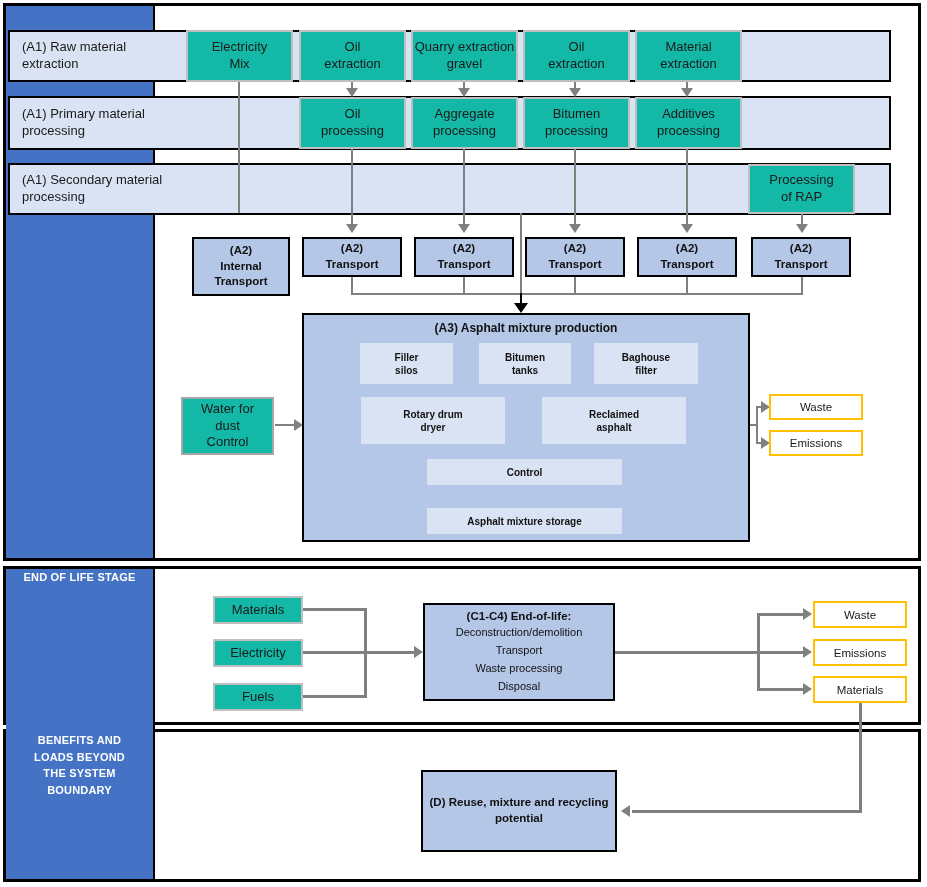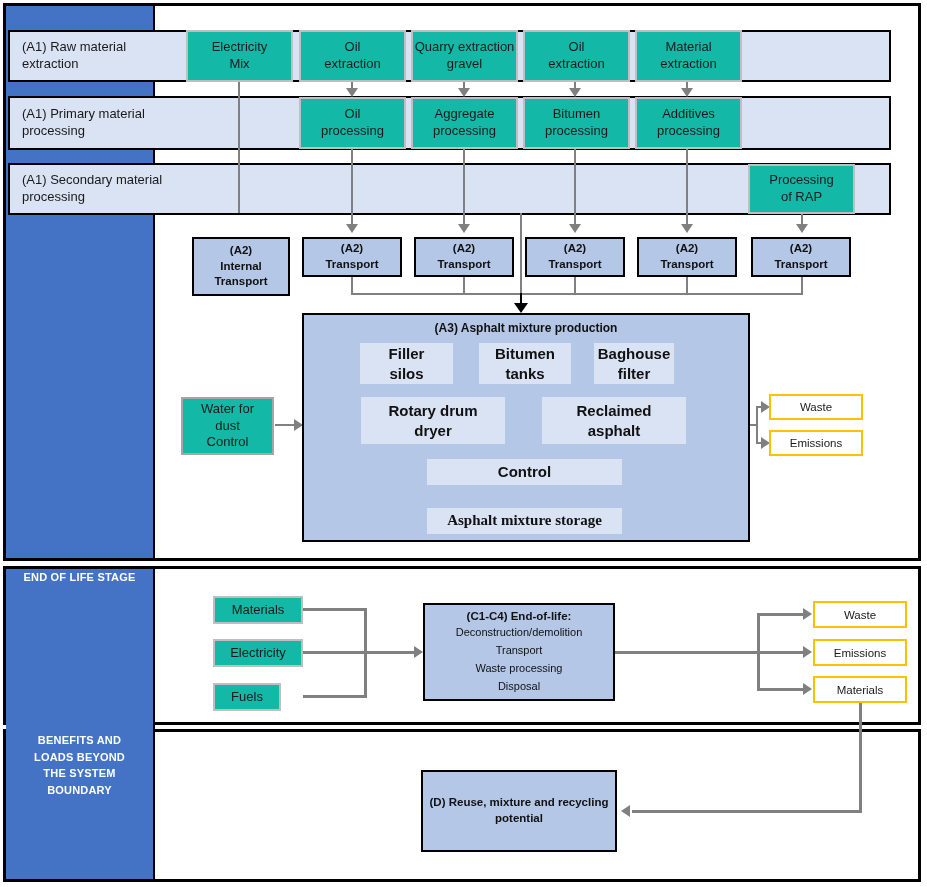--- a/index.html
+++ b/index.html
@@ -5,21 +5,21 @@
   html,body{margin:0;padding:0;background:#fff;}
   .page{position:relative;width:927px;height:887px;background:#fff;font-family:"Liberation Sans",sans-serif;overflow:hidden;}
   .frame{position:absolute;box-sizing:border-box;border:3px solid #000;background:#fff;z-index:1;}
   .sidebar{position:absolute;box-sizing:border-box;background:#4472c4;border-right:2px solid #000;z-index:2;display:flex;justify-content:center;text-align:center;}
   .sidebar .lbl{color:#fff;font-weight:bold;font-size:11px;line-height:1.5;white-space:pre-line;letter-spacing:.2px;}
   .band{position:absolute;box-sizing:border-box;background:#dae3f3;border:2px solid #000;z-index:3;display:flex;align-items:center;}
   .band .lbl{font-size:13px;color:#1a1a1a;padding-left:12px;white-space:pre-line;line-height:1.3;}
   .wbox{position:absolute;box-sizing:border-box;background:#14b8a6;border:2px solid #bfbfbf;z-index:5;display:flex;align-items:center;justify-content:center;text-align:center;font-size:13px;color:#1a1a1a;line-height:1.3;white-space:pre-line;}
   .graybd{border-color:#a6a6a6;}
   .bbox{position:absolute;box-sizing:border-box;background:#b4c7e7;border:2px solid #000;z-index:5;display:flex;align-items:center;justify-content:center;text-align:center;font-weight:bold;font-size:11.5px;color:#111;line-height:1.35;white-space:pre-line;}
-  .ibox{position:absolute;box-sizing:border-box;background:#dae3f3;z-index:6;display:flex;align-items:center;justify-content:center;text-align:center;font-weight:bold;font-size:15px;color:#111;line-height:1.3;white-space:pre-line;}
+  .ibox{position:absolute;box-sizing:border-box;background:#dae3f3;z-index:6;display:flex;align-items:center;justify-content:center;text-align:center;font-weight:bold;font-size:10px;color:#111;line-height:1.3;white-space:pre-line;}
   .ybox{position:absolute;box-sizing:border-box;background:#fff;border:2px solid #ffc000;z-index:5;display:flex;align-items:center;justify-content:center;text-align:center;font-size:11.5px;color:#1a1a1a;white-space:pre-line;}
   .ln{position:absolute;background:#808080;z-index:4;}
   .ln.black{background:#000;}
   .hi{z-index:6;}
   .ah{position:absolute;width:0;height:0;z-index:4;}
   .ah-down{border-left:6px solid transparent;border-right:6px solid transparent;border-top:9px solid #808080;}
   .ah-down.black{border-left:7px solid transparent;border-right:7px solid transparent;border-top:10px solid #000;z-index:6;}
   .ah-right{border-top:6px solid transparent;border-bottom:6px solid transparent;border-left:9px solid #808080;}
   .ah-left{border-top:6px solid transparent;border-bottom:6px solid transparent;border-right:9px solid #808080;z-index:6;}
   .a3title{position:absolute;top:5px;left:0;right:0;text-align:center;font-weight:bold;font-size:12px;color:#111;}
@@ -139,39 +139,39 @@
   <div class="bbox" style="left:751px;top:237px;width:100px;height:40px;">(A2)
 Transport</div>
 
   <div class="bbox" style="left:302px;top:313px;width:448px;height:229px;">
     <div class="a3title">(A3) Asphalt mixture production</div>
   </div>
   <div class="ibox" style="left:360px;top:343px;width:93px;height:41px;">Filler
 silos</div>
   <div class="ibox" style="left:479px;top:343px;width:92px;height:41px;">Bitumen
 tanks</div>
-  <div class="ibox" style="left:594px;top:343px;width:80px;height:41px;">Baghouse
+  <div class="ibox" style="left:594px;top:343px;width:104px;height:41px;">Baghouse
 filter</div>
   <div class="ibox" style="left:361px;top:397px;width:144px;height:47px;">Rotary drum
 dryer</div>
   <div class="ibox" style="left:542px;top:397px;width:144px;height:47px;">Reclaimed
 asphalt</div>
   <div class="ibox" style="left:427px;top:459px;width:195px;height:26px;">Control</div>
-  <div class="ibox" style="left:427px;top:508px;width:195px;height:26px;font-family:Liberation Serif, serif;">Asphalt mixture storage</div>
+  <div class="ibox" style="left:427px;top:508px;width:195px;height:26px;">Asphalt mixture storage</div>
 
   <div class="wbox graybd" style="left:181px;top:397px;width:93px;height:58px;">Water for
 dust
 Control</div>
 
   <div class="ybox" style="left:769px;top:394px;width:94px;height:26px;">Waste</div>
   <div class="ybox" style="left:769px;top:430px;width:94px;height:26px;">Emissions</div>
 
   <div class="wbox" style="left:213px;top:596px;width:90px;height:28px;">Materials</div>
   <div class="wbox" style="left:213px;top:639px;width:90px;height:28px;">Electricity</div>
-  <div class="wbox" style="left:213px;top:683px;width:68px;height:28px;">Fuels</div>
+  <div class="wbox" style="left:213px;top:683px;width:90px;height:28px;">Fuels</div>
 
   <div class="ln" style="left:303px;top:608px;width:64px;height:3px;"></div>
   <div class="ln" style="left:303px;top:695px;width:64px;height:3px;"></div>
   <div class="ln" style="left:364px;top:608px;width:3px;height:90px;"></div>
   <div class="ln" style="left:303px;top:651px;width:112px;height:3px;"></div>
   <div class="ah ah-right" style="left:414px;top:646px;"></div>
 
   <div class="bbox" style="left:423px;top:603px;width:192px;height:98px;flex-direction:column;">
     <div>(C1-C4) End-of-life:</div>
     <div class="cbody">Deconstruction/demolition

